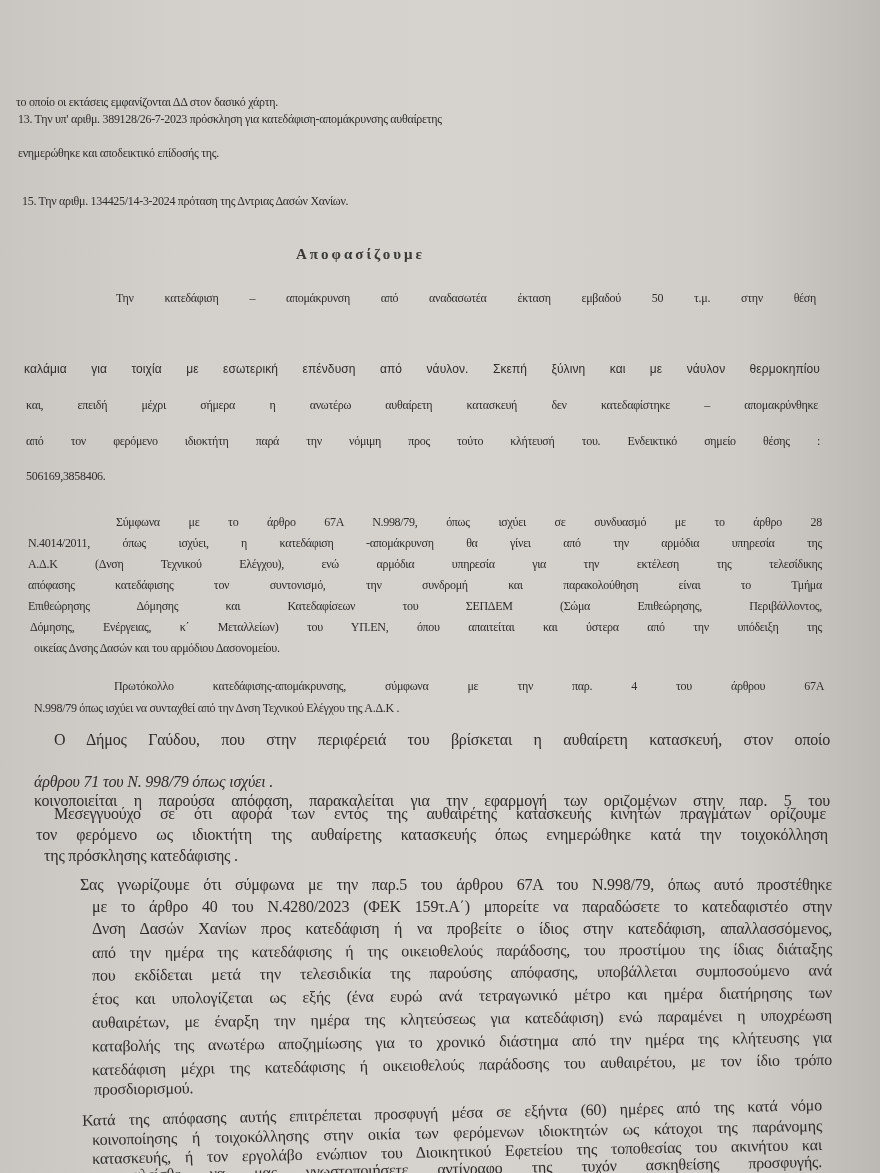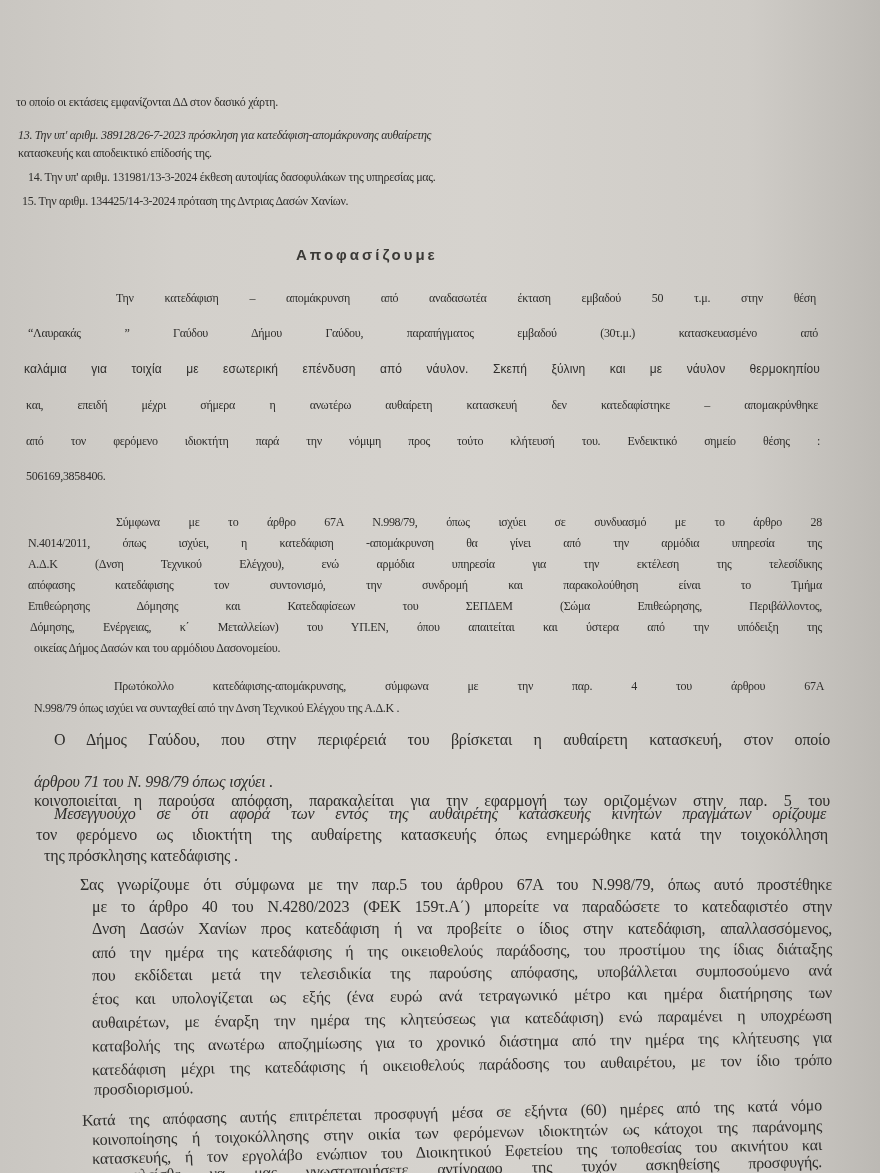--- a/index.html
+++ b/index.html
@@ -22,64 +22,62 @@
     .line {
       position: absolute;
       white-space: nowrap;
       font-family: "Liberation Serif", serif;
       color: #2e2d2b;
     }
     .s1 { font-size: 12px; letter-spacing: -0.3px; }
     .s2 { font-size: 16px; letter-spacing: -0.2px; }
     .sans { font-family: "Liberation Sans", sans-serif; font-size: 12px; letter-spacing: 0.1px; }
     .heading {
-      font-family: Liberation Sans, sans-serif;
+      font-family: Liberation Serif, serif;
       font-weight: bold;
       font-size: 15px;
       letter-spacing: 3px;
       color: #3a3936;
     }
     .justify-line { text-align: justify; text-align-last: justify; white-space: normal; }
   </style>
 </head>
 <body>
 
 <div class="page">
 
   <div class="line s1" style="left:16px; top:95px;">το οποίο οι εκτάσεις εμφανίζονται ΔΔ στον δασικό χάρτη.</div>
-  <div class="line s1" style="left:18px; top:128px;font-style:italic;">13. Την υπ' αριθμ. 389128/26-7-2023 πρόσκληση για κατεδάφιση-απομάκρυνσης αυθαίρετης</div>
-  <div class="line s1" style="left:18px; top:146px;">κατασκευής   και   αποδεικτικό επίδοσής της.</div>
-  <div class="line s1" style="left:28px; top:170px;">14. Την υπ' αριθμ. 131981/13-3-2024 έκθεση αυτοψίας δασοφυλάκων της υπηρεσίας μας.</div>
+  <div class="line s1" style="left:18px; top:112px;">13. Την υπ' αριθμ. 389128/26-7-2023 πρόσκληση για κατεδάφιση-απομάκρυνσης αυθαίρετης</div>
+  <div class="line s1" style="left:18px; top:146px;">ενημερώθηκε   και   αποδεικτικό επίδοσής της.</div>
   <div class="line s1" style="left:22px; top:194px;">15.  Την αριθμ. 134425/14-3-2024 πρόταση της Δντριας Δασών Χανίων.</div>
 
   <div class="line heading" style="left:296px; top:246px;">Αποφασίζουμε</div>
 
   <div class="line s1 justify-line" style="left:116px; top:291px; width:700px;">Την κατεδάφιση – απομάκρυνση από  αναδασωτέα έκταση εμβαδού 50 τ.μ. στην θέση</div>
-  <div class="line s1 justify-line" style="left:28px; top:326px; width:790px;">“Λαυρακάς ” Γαύδου Δήμου Γαύδου, παραπήγματος  εμβαδού (30τ.μ.) κατασκευασμένο από</div>
   <div class="line sans justify-line" style="left:24px; top:362px; width:796px;">καλάμια για τοιχία με εσωτερική επένδυση από νάυλον. Σκεπή ξύλινη και με νάυλον θερμοκηπίου</div>
   <div class="line s1 justify-line" style="left:26px; top:398px; width:792px;">και,  επειδή μέχρι σήμερα η ανωτέρω αυθαίρετη κατασκευή δεν κατεδαφίστηκε – απομακρύνθηκε</div>
   <div class="line s1 justify-line" style="left:26px; top:434px; width:794px;">από τον φερόμενο ιδιοκτήτη παρά την νόμιμη προς τούτο κλήτευσή του. Ενδεικτικό σημείο θέσης :</div>
   <div class="line s1" style="left:26px; top:469px;">506169,3858406.</div>
 
   <div class="line s1 justify-line" style="left:116px; top:515px; width:706px;">Σύμφωνα με το άρθρο 67Α Ν.998/79, όπως ισχύει σε συνδυασμό με το άρθρο 28</div>
   <div class="line s1 justify-line" style="left:28px; top:536px; width:794px;">Ν.4014/2011, όπως ισχύει,   η κατεδάφιση -απομάκρυνση θα γίνει από την αρμόδια υπηρεσία της</div>
   <div class="line s1 justify-line" style="left:28px; top:557px; width:794px;">Α.Δ.Κ (Δνση Τεχνικού Ελέγχου), ενώ  αρμόδια υπηρεσία για την εκτέλεση της τελεσίδικης</div>
   <div class="line s1 justify-line" style="left:28px; top:578px; width:794px;">απόφασης κατεδάφισης τον συντονισμό, την συνδρομή και παρακολούθηση είναι το Τμήμα</div>
   <div class="line s1 justify-line" style="left:28px; top:599px; width:794px;">Επιθεώρησης Δόμησης και Κατεδαφίσεων του ΣΕΠΔΕΜ (Σώμα Επιθεώρησης, Περιβάλλοντος,</div>
   <div class="line s1 justify-line" style="left:30px; top:620px; width:792px;">Δόμησης, Ενέργειας, κ΄ Μεταλλείων) του ΥΠ.ΕΝ, όπου  απαιτείται και ύστερα από την υπόδειξη της</div>
-  <div class="line s1" style="left:34px; top:641px;">οικείας Δήμος Δασών και του αρμόδιου  Δασονομείου.</div>
+  <div class="line s1" style="left:34px; top:641px;">οικείας Δνσης Δασών και του αρμόδιου  Δασονομείου.</div>
 
   <div class="line s1 justify-line" style="left:114px; top:679px; width:710px;">Πρωτόκολλο κατεδάφισης-απομάκρυνσης, σύμφωνα με την παρ. 4 του άρθρου 67Α</div>
   <div class="line s1" style="left:34px; top:701px;">Ν.998/79 όπως ισχύει  να συνταχθεί από την Δνση Τεχνικού Ελέγχου της  Α.Δ.Κ .</div>
 
   <div class="line s2 justify-line" style="left:54px; top:731px; width:776px;">Ο Δήμος Γαύδου,  που στην περιφέρειά του βρίσκεται η αυθαίρετη κατασκευή, στον οποίο</div>
   <div class="line s2 justify-line" style="left:34px; top:792px; width:796px;">κοινοποιείται η παρούσα απόφαση, παρακαλείται για την εφαρμογή των οριζομένων στην παρ. 5 του</div>
   <div class="line s2" style="left:34px; top:773px;font-style:italic;">άρθρου 71 του Ν. 998/79 όπως ισχύει .</div>
 
-  <div class="line s2 justify-line" style="left:54px; top:805px; width:772px;font-style:italic;">Μεσεγγυούχο σε ότι αφορά των εντός της αυθαιρέτης κατασκευής κινητών πραγμάτων ορίζουμε</div>
+  <div class="line s2 justify-line" style="left:54px; top:805px; width:772px;">Μεσεγγυούχο σε ότι αφορά των εντός της αυθαιρέτης κατασκευής κινητών πραγμάτων ορίζουμε</div>
   <div class="line s2 justify-line" style="left:36px; top:826px; width:792px;">τον φερόμενο ως ιδιοκτήτη της αυθαίρετης κατασκευής όπως ενημερώθηκε κατά την τοιχοκόλληση</div>
   <div class="line s2" style="left:44px; top:847px;">της πρόσκλησης κατεδάφισης .</div>
 
   <div class="line s2 justify-line" style="left:80px; top:876px; width:752px;">Σας γνωρίζουμε ότι σύμφωνα με την  παρ.5 του άρθρου 67Α του Ν.998/79, όπως αυτό προστέθηκε</div>
   <div class="line s2 justify-line" style="left:92px; top:898px; width:740px;">με το άρθρο 40 του Ν.4280/2023 (ΦΕΚ 159τ.Α΄) μπορείτε να παραδώσετε το κατεδαφιστέο  στην</div>
   <div class="line s2 justify-line" style="left:92px; top:920px; width:740px;">Δνση Δασών Χανίων προς κατεδάφιση ή να προβείτε ο ίδιος στην κατεδάφιση, απαλλασσόμενος,</div>
   <div class="line s2 justify-line" style="left:92px; top:942px; width:740px; transform:rotate(-0.3deg);">από την ημέρα της κατεδάφισης ή της οικειοθελούς παράδοσης, του προστίμου της ίδιας διάταξης</div>
   <div class="line s2 justify-line" style="left:92px; top:964px; width:740px; transform:rotate(-0.4deg);">που εκδίδεται μετά την τελεσιδικία της παρούσης απόφασης, υποβάλλεται συμποσούμενο ανά</div>
   <div class="line s2 justify-line" style="left:92px; top:987px; width:740px; transform:rotate(-0.5deg);">έτος και υπολογίζεται ως εξής (ένα  ευρώ ανά τετραγωνικό μέτρο και ημέρα διατήρησης των</div>
   <div class="line s2 justify-line" style="left:92px; top:1010px; width:740px; transform:rotate(-0.6deg);">αυθαιρέτων, με έναρξη την ημέρα της κλητεύσεως για κατεδάφιση) ενώ παραμένει η υποχρέωση</div>

